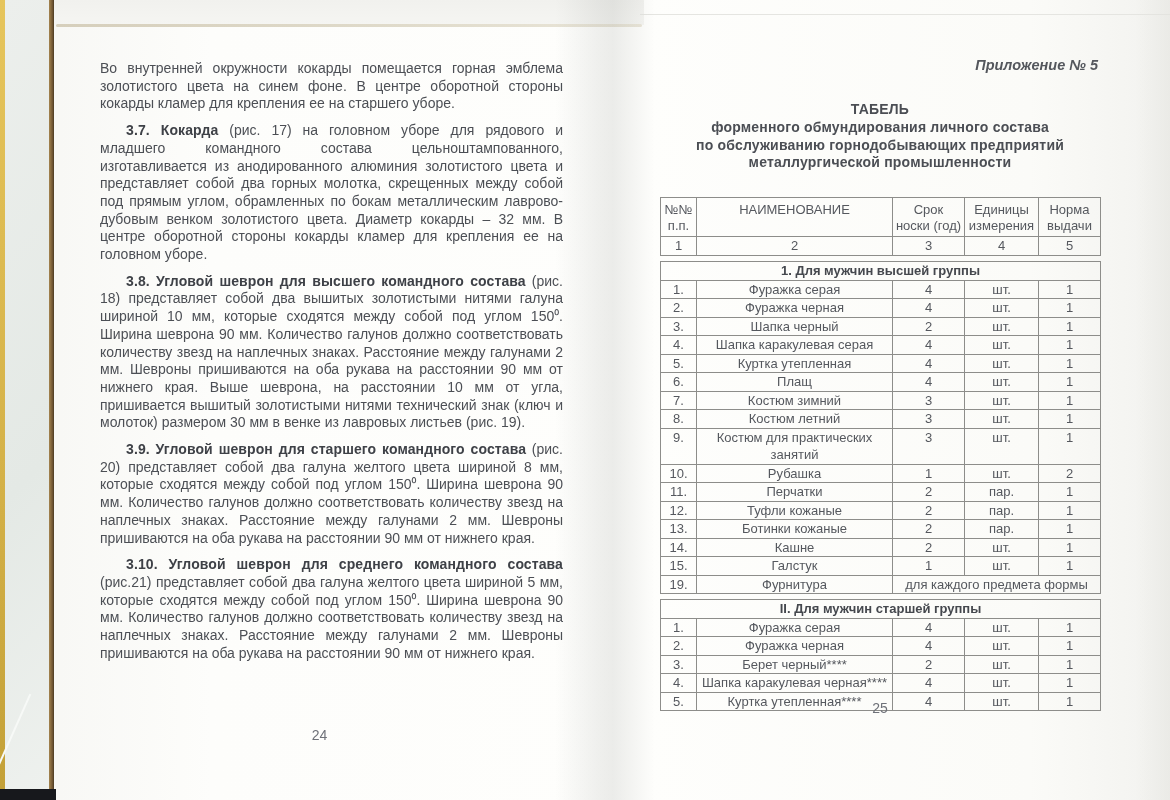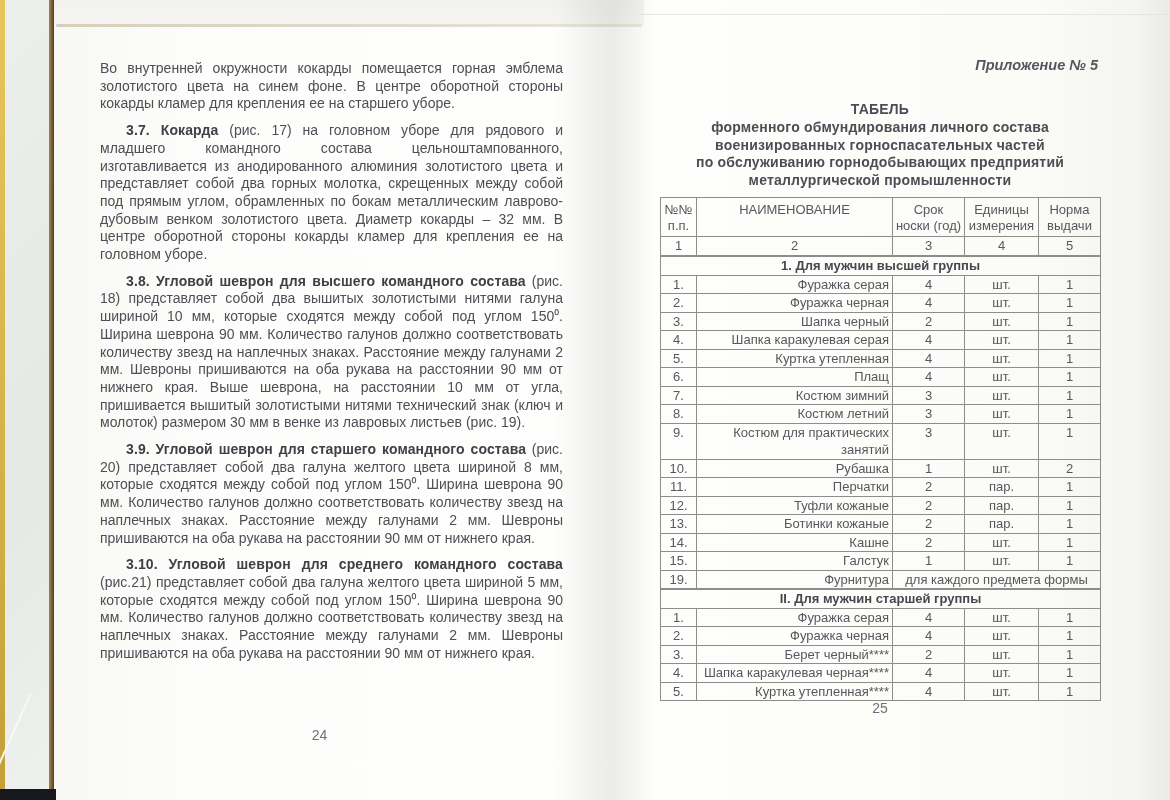--- a/index.html
+++ b/index.html
@@ -50,24 +50,24 @@
   .title-block .t1 { margin-bottom:1px; }
 
   .tables { position:absolute; left:660px; top:197px; width:440px; }
   table.tbl { border-collapse:collapse; table-layout:fixed; width:440px;
     color:#55585e; font-size:13px; }
   table.tbl td { border:1px solid #8d8d8a; padding:0 3px; line-height:17.5px;
     vertical-align:top; overflow:hidden; }
   table.tbl-head td { text-align:center; white-space:pre-line; line-height:15.5px;
     padding:4px 2px 3px; }
   table.tbl-head tr.nums td { padding:1px 2px; line-height:16px; }
-  table.sec { }
+  table.sec { margin-top:5px; }
   td.band { text-align:center; font-weight:bold; color:#45484e; padding:2px 2px; line-height:18px; }
   td.c-num { text-align:center; }
-  td.c-name { padding-left:8px; text-align:right; }
+  td.c-name { padding-left:8px; text-align:center; }
   td.c-val { text-align:center; }
   td.c-merged { text-align:center; }
 </style>
 </head>
 <body>
 
 <div class="scan">
 
   <div class="edge-yellow"></div>
   <div class="edge-gray"></div>
@@ -87,21 +87,20 @@
     <p class="ind"><b>3.9. Угловой шеврон для старшего командного состава</b><span> (рис. 20) представляет собой два галуна желтого цвета шириной 8 мм, которые сходятся между собой под углом 150⁰. Ширина шеврона 90 мм. Количество галунов должно соответствовать количеству звезд на наплечных знаках. Расстояние между галунами 2 мм. Шевроны пришиваются на оба рукава на расстоянии 90 мм от нижнего края.</span></p>
     <p class="ind"><b>3.10. Угловой шеврон для среднего командного состава</b><span> (рис.21) представляет собой два галуна желтого цвета шириной 5 мм, которые сходятся между собой под углом 150⁰. Ширина шеврона 90 мм. Количество галунов должно соответствовать количеству звезд на наплечных знаках. Расстояние между галунами 2 мм. Шевроны пришиваются на оба рукава на расстоянии 90 мм от нижнего края.</span></p>
   </div>
   <div class="pagenum pn-left">24</div>
 
   <div class="annex">Приложение № 5</div>
 
   <div class="title-block">
     <div class="t1">ТАБЕЛЬ</div>
     <div>форменного обмундирования личного состава</div>
-    <div>военизированных горноспасательных частей</div>
     <div>по обслуживанию горнодобывающих предприятий</div>
     <div>металлургической промышленности</div>
   </div>
 
   <div class="tables">
     <table class="tbl tbl-head">
       <colgroup>
           <col style="width: 36px;">
           <col style="width: 196px;">
           <col style="width: 72px;">

